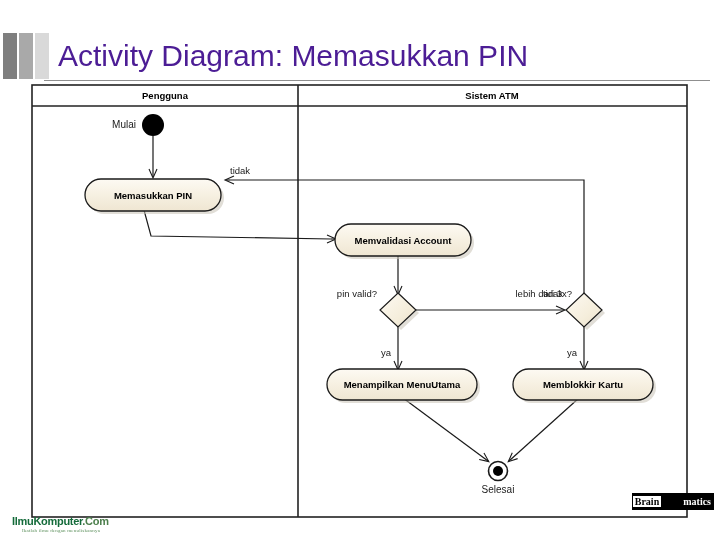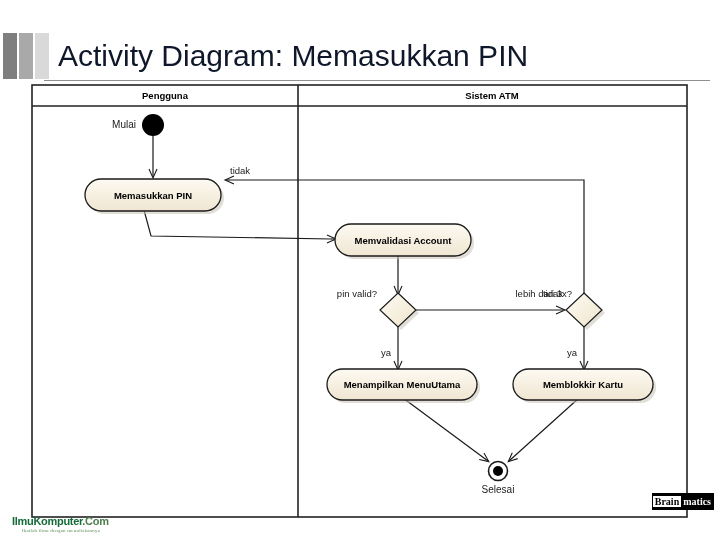--- a/index.html
+++ b/index.html
@@ -29,21 +29,21 @@
   .title-bar.b1 { background: #7f7f7f; }
   .title-bar.b2 { background: #a9a9a9; }
   .title-bar.b3 { background: #d9d9d9; }
 
   #page-title {
     position: absolute;
     left: 58px;
     top: 36px;
     font-size: 30px;
     line-height: 40px;
-    color: #0f172a;
+    color: #4c1d95;
     font-weight: normal;
     letter-spacing: 0px;
     white-space: nowrap;
   }
   #title-rule {
     position: absolute;
     left: 44px;
     top: 80px;
     width: 666px;
     height: 1px;
@@ -137,20 +137,21 @@
   #bm-right {
     background: #000000;
     color: #ffffff;
     font-family: "Liberation Serif", serif;
     font-size: 10px;
     font-weight: bold;
     letter-spacing: 0px;
     padding: 0 2px;
     display: flex;
     align-items: center;
+    margin-left: 20px;
   }
 </style>
 </head>
 <body>
 
 <div id="title-bars">
   <div class="title-bar b1"></div>
   <div class="title-bar b2"></div>
   <div class="title-bar b3"></div>
 </div>

